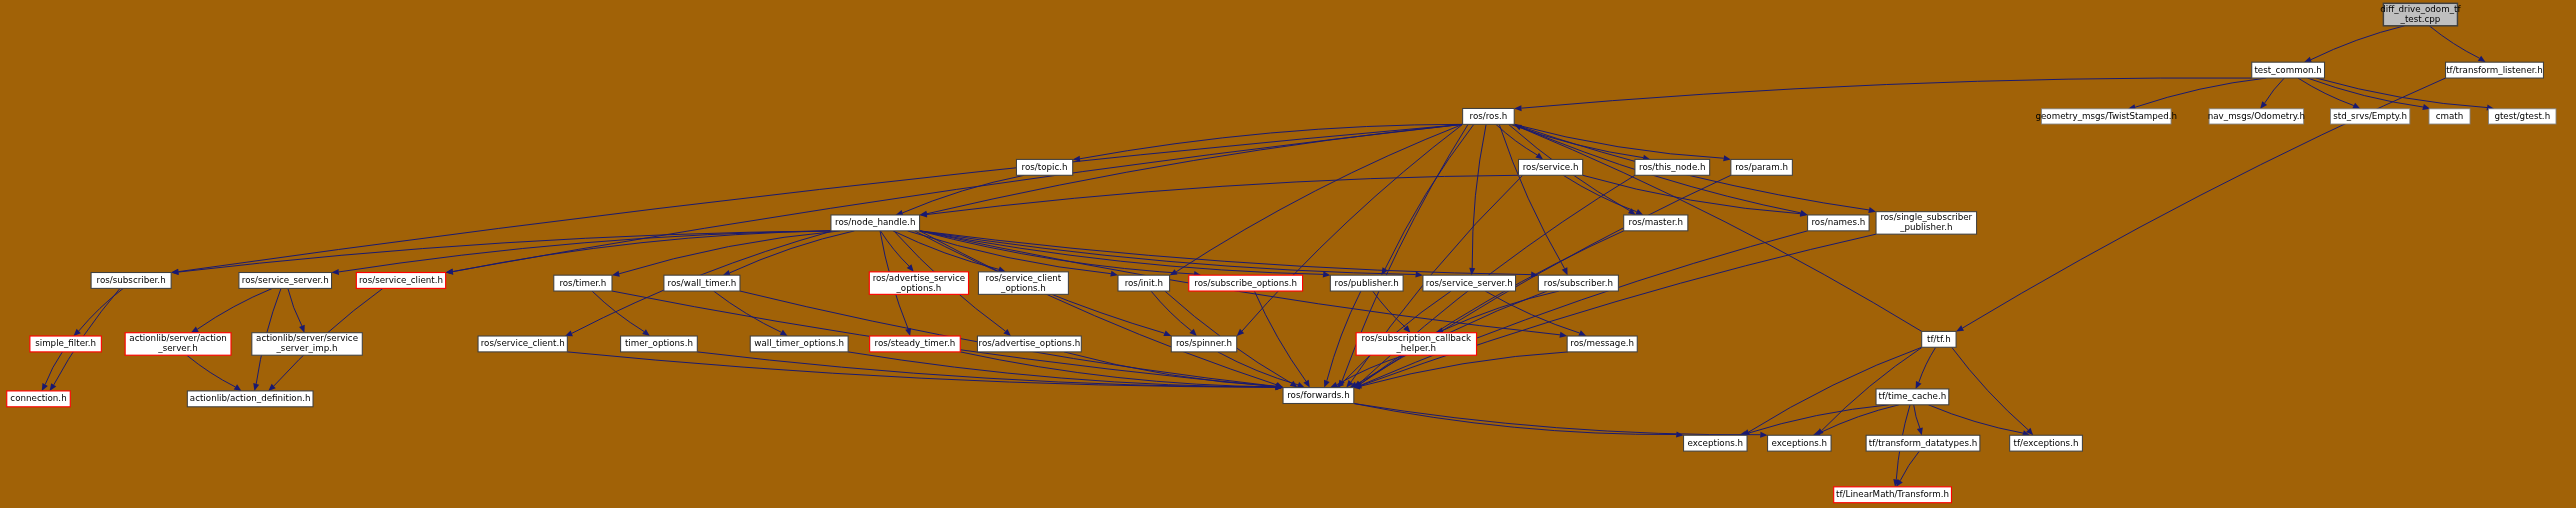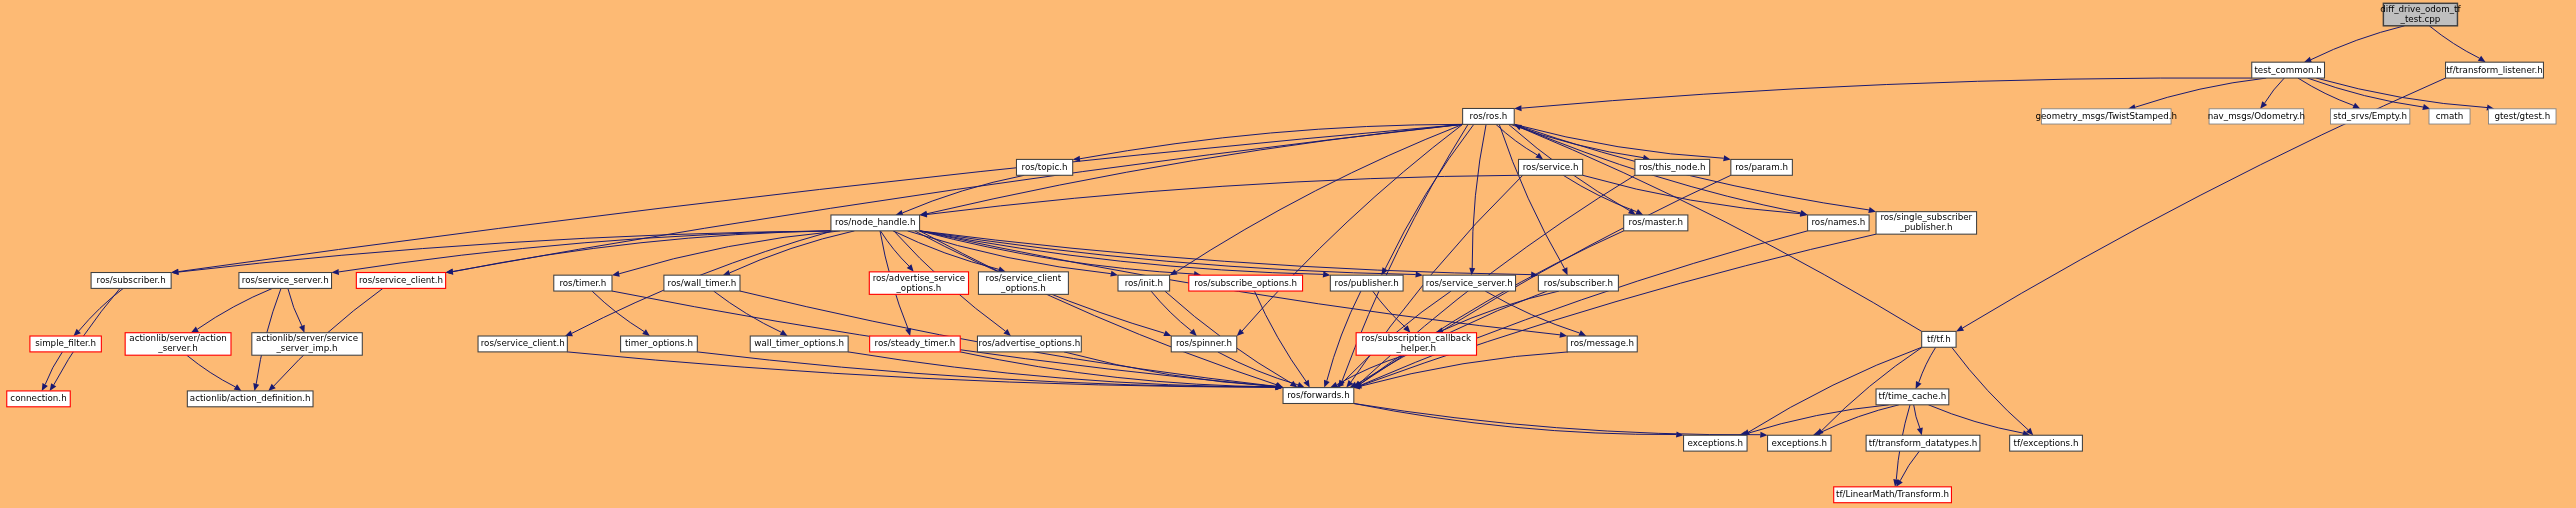--- a/index.html
+++ b/index.html
@@ -1,17 +1,17 @@
 <!DOCTYPE html>
 <html style="font-size:10.6px"><head>
 <meta charset="utf-8">
 <style>
   html,body{margin:0;padding:0;background:#ffffff;}
   body{font-family:"DejaVu Sans","Liberation Sans",sans-serif;}
-  #graph-root{position:relative;width:2576px;height:508px;background:#fdba74;overflow:hidden;}
+  #graph-root{position:relative;width:2576px;height:508px;background:#a16207;overflow:hidden;}
   svg#graph-svg{position:absolute;left:0;top:0;width:2576px;height:508px;display:block;}
   .node-box{fill:#ffffff;stroke:#404040;stroke-width:1.6;}
   .node-box.root{fill:#bfbfbf;stroke:#404040;stroke-width:2.2;}
   .node-box.red{stroke:#ff0000;stroke-width:1.7;}
   .node-box.thin{stroke:#808080;stroke-width:1.3;}
   .node-label{font-family:"DejaVu Sans","Liberation Sans",sans-serif;font-size:13.2px;fill:#000000;text-anchor:middle;dominant-baseline:middle;}
   .edge{fill:none;stroke:#191970;stroke-width:1.5;}
   .arrow{fill:#191970;stroke:none;}
 </style>
 </head>

